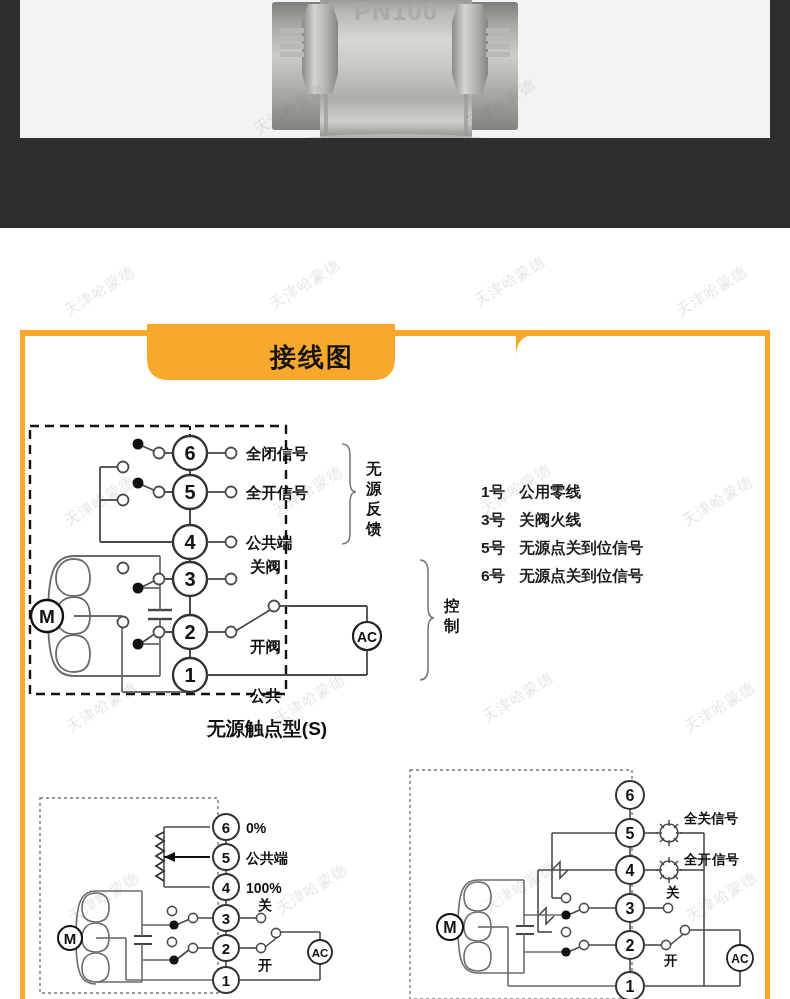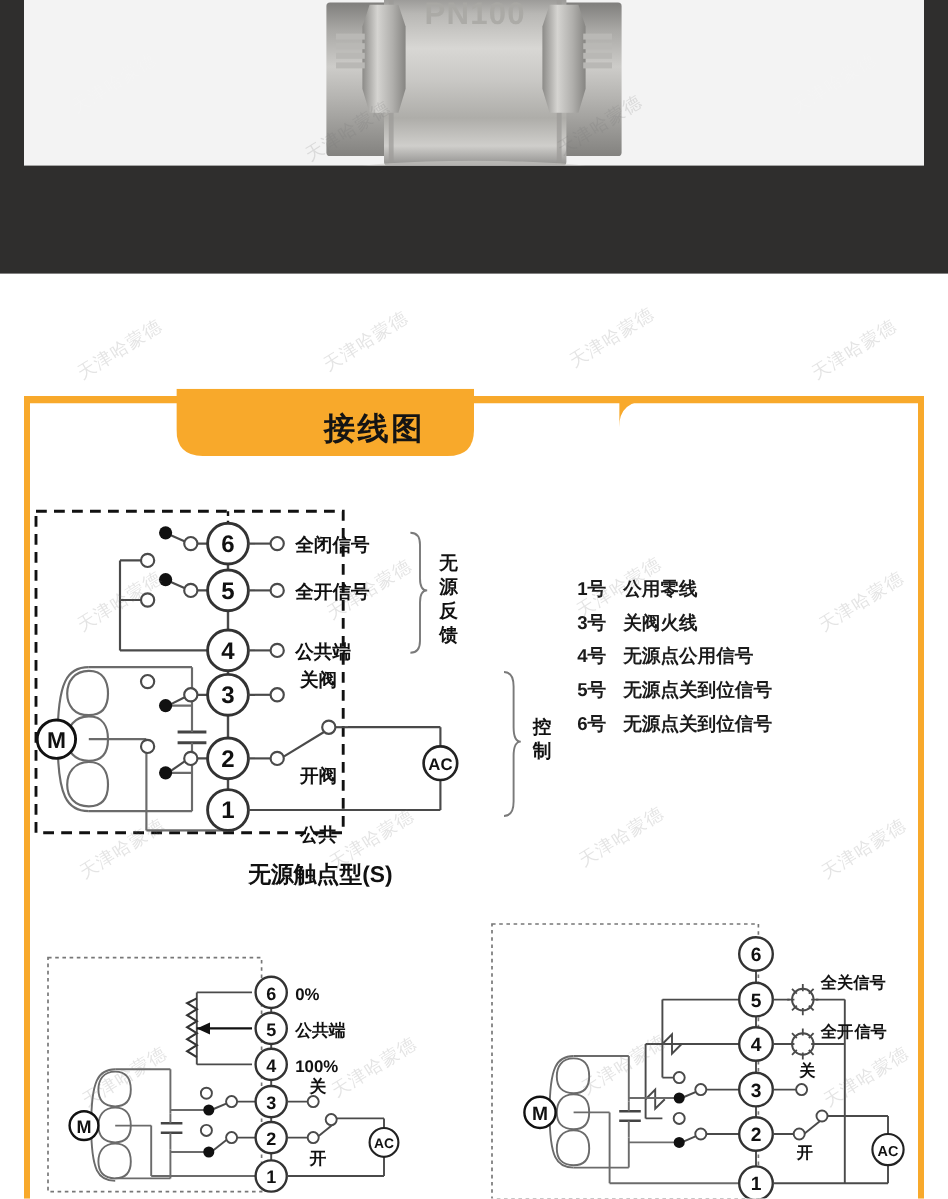--- a/index.html
+++ b/index.html
@@ -317,24 +317,20 @@
   <div class="legend-list">
     <div class="legend-row">
       <span class="num">1号</span>
       <span>公用零线</span>
     </div>
     <div class="legend-row">
       <span class="num">3号</span>
       <span>关阀火线</span>
     </div>
     <div class="legend-row">
-      <span class="num">4号</span>
-      <span>无源点公用信号</span>
-    </div>
-    <div class="legend-row">
       <span class="num">5号</span>
       <span>无源点关到位信号</span>
     </div>
     <div class="legend-row">
       <span class="num">6号</span>
       <span>无源点关到位信号</span>
     </div>
   </div>
 
   <svg class="diagram-bl" viewBox="0 0 370 219">

